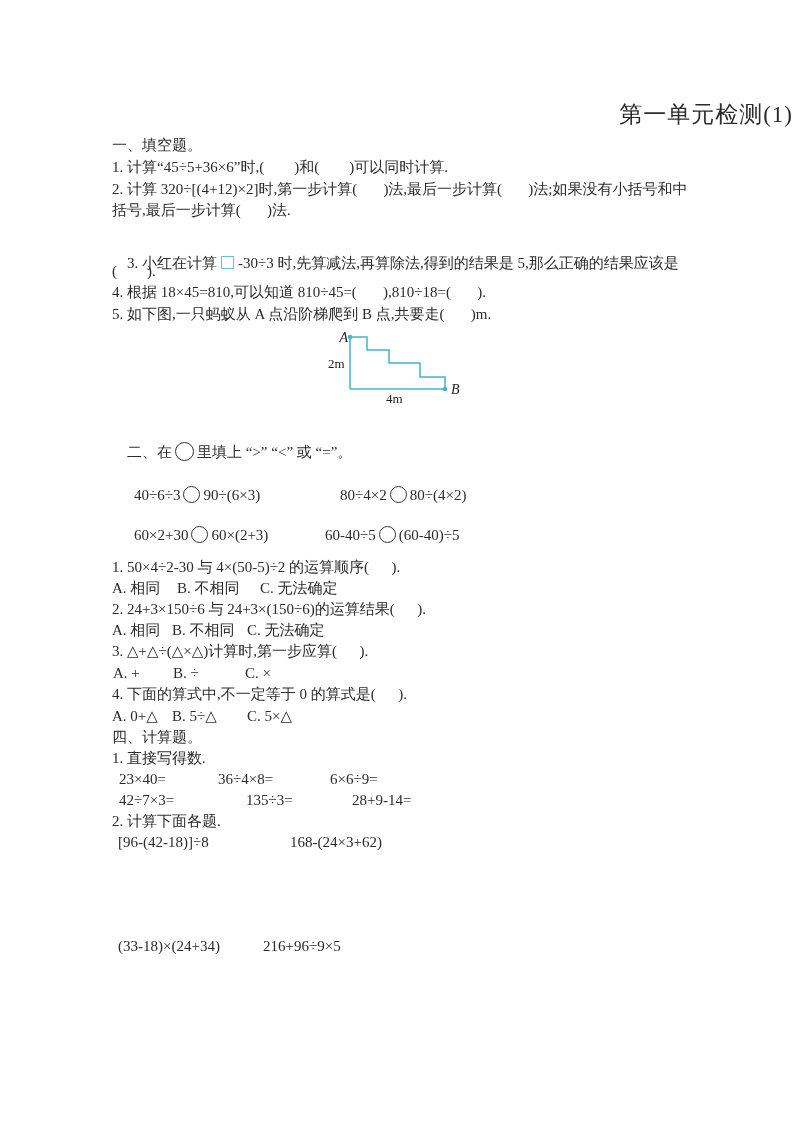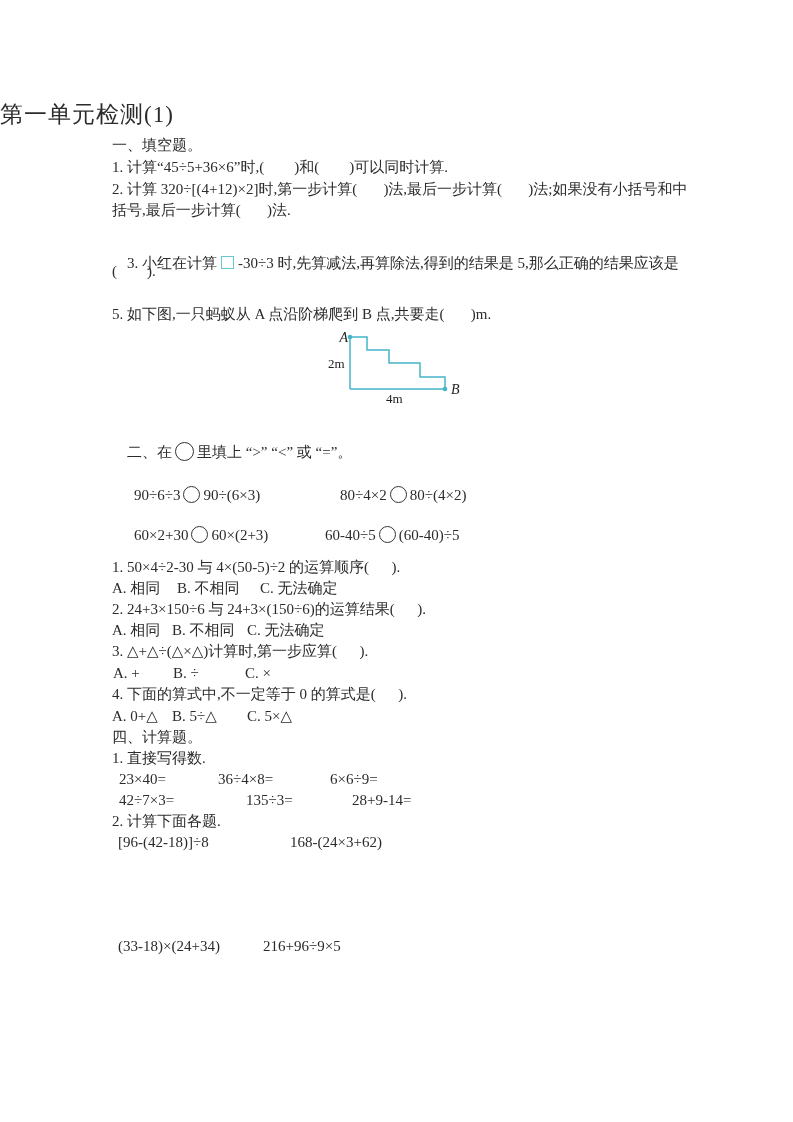--- a/index.html
+++ b/index.html
@@ -5,21 +5,21 @@
   * { margin: 0; padding: 0; box-sizing: border-box; }
   html, body { background: #ffffff; }
   body {
     width: 793px; height: 1122px; position: relative;
     font-family: "Liberation Serif", "DejaVu Serif", serif;
     color: #2b2b2b;
   }
   .page { position: relative; width: 793px; height: 1122px; background: #fff; overflow: hidden; }
   .title {
     position: absolute; left: 0; top: 99px; width: 100%;
-    text-align: left; font-size: 23px; letter-spacing: 1px;
+    text-align: right; font-size: 23px; letter-spacing: 1px;
   }
   .line { position: absolute; font-size: 15px; line-height: 21px; white-space: pre; }
   .abs  { position: absolute; font-size: 15px; line-height: 21px; white-space: pre; }
   .circle {
     display: inline-block; width: 17px; height: 17px;
     border: 1.6px solid #333; border-radius: 50%;
     vertical-align: -3px; margin: 0 3px;
   }
   .circle.big { width: 19px; height: 19px; vertical-align: -4px; }
   .sq {
@@ -39,40 +39,41 @@
 
   <div class="line" style="left:112px; top:135px">一、填空题。</div>
   <div class="line" style="left:112px; top:157px">1. 计算“45÷5+36×6”时,(        )和(        )可以同时计算.</div>
   <div class="line" style="left:112px; top:179px">2. 计算 320÷[(4+12)×2]时,第一步计算(       )法,最后一步计算(       )法;如果没有小括号和中</div>
   <div class="line" style="left:112px; top:200px">括号,最后一步计算(       )法.</div>
 
   <div class="line" style="left:112px; top:232px">
     <span>3. 小红在计算</span><span class="sq"></span><span>-30÷3 时,先算减法,再算除法,得到的结果是 5,那么正确的结果应该是</span>
   </div>
   <div class="line" style="left:112px; top:261px">(        ).</div>
+  <div class="line" style="left:112px; top:282px">4. 根据 18×45=810,可以知道 810÷45=(       ),810÷18=(       ).</div>
   <div class="line" style="left:112px; top:304px">5. 如下图,一只蚂蚁从 A 点沿阶梯爬到 B 点,共要走(       )m.</div>
 
   <svg class="diagram" width="152" height="84" viewBox="0 0 152 84">
     <line x1="28" y1="11" x2="28" y2="63" stroke="#46b4c8" stroke-width="1.5"></line>
     <line x1="28" y1="63" x2="123" y2="63" stroke="#46b4c8" stroke-width="1.5"></line>
     <polyline points="28,11 45,11 45,24 67,24 67,37 98,37 98,51 123,51 123,63" fill="none" stroke="#46b4c8" stroke-width="1.5"></polyline>
     <circle cx="28" cy="11" r="2.3" fill="#46b4c8"></circle>
     <circle cx="123" cy="63" r="2.3" fill="#46b4c8"></circle>
     <text x="26" y="16" text-anchor="end" font-style="italic" font-size="14">A</text>
     <text x="129" y="68" font-style="italic" font-size="14">B</text>
     <text x="6" y="42" font-size="13">2m</text>
     <text x="64" y="77" font-size="13">4m</text>
   </svg>
 
   <div class="line" style="left:112px; top:421px">
     <span>二、在</span><span class="circle big"></span><span>里填上 “&gt;” “&lt;” 或 “=”。</span>
   </div>
 
   <div class="line" style="left:119px; top:464px">
-    <span>90÷6÷3</span><span class="circle"></span><span>90÷(6×3)</span>
+    <span>40÷6÷3</span><span class="circle"></span><span>90÷(6×3)</span>
   </div>
   <div class="line" style="left:325px; top:464px">
     <span>80÷4×2</span><span class="circle"></span><span>80÷(4×2)</span>
   </div>
   <div class="line" style="left:119px; top:504px">
     <span>60×2+30</span><span class="circle"></span><span>60×(2+3)</span>
   </div>
   <div class="line" style="left:310px; top:504px">
     <span>60-40÷5</span><span class="circle"></span><span>(60-40)÷5</span>
   </div>

